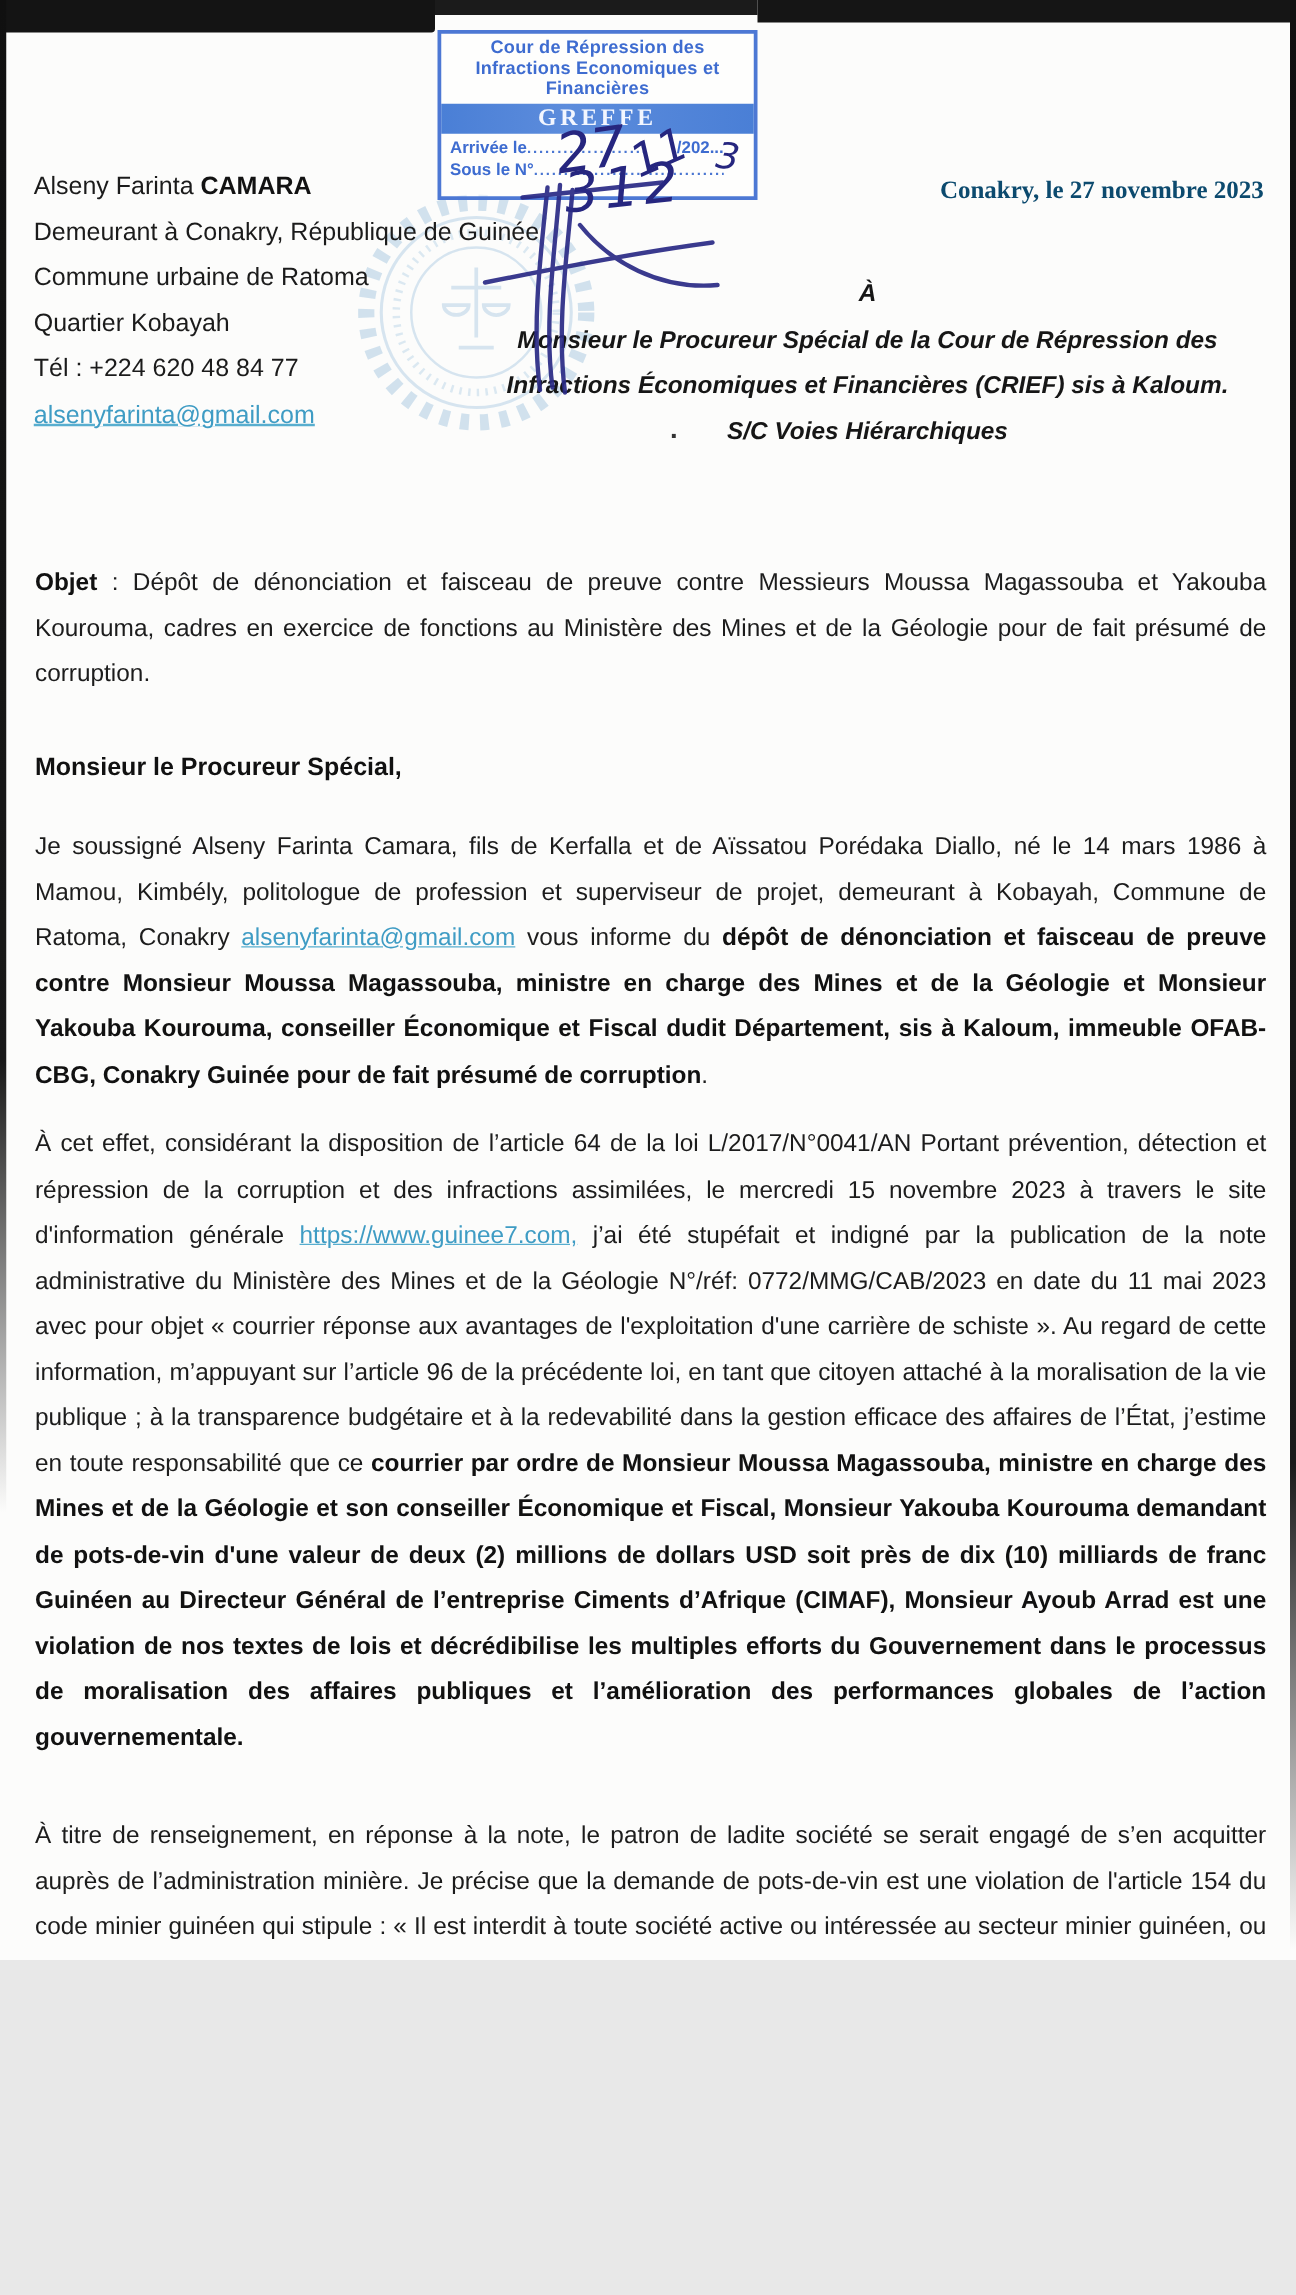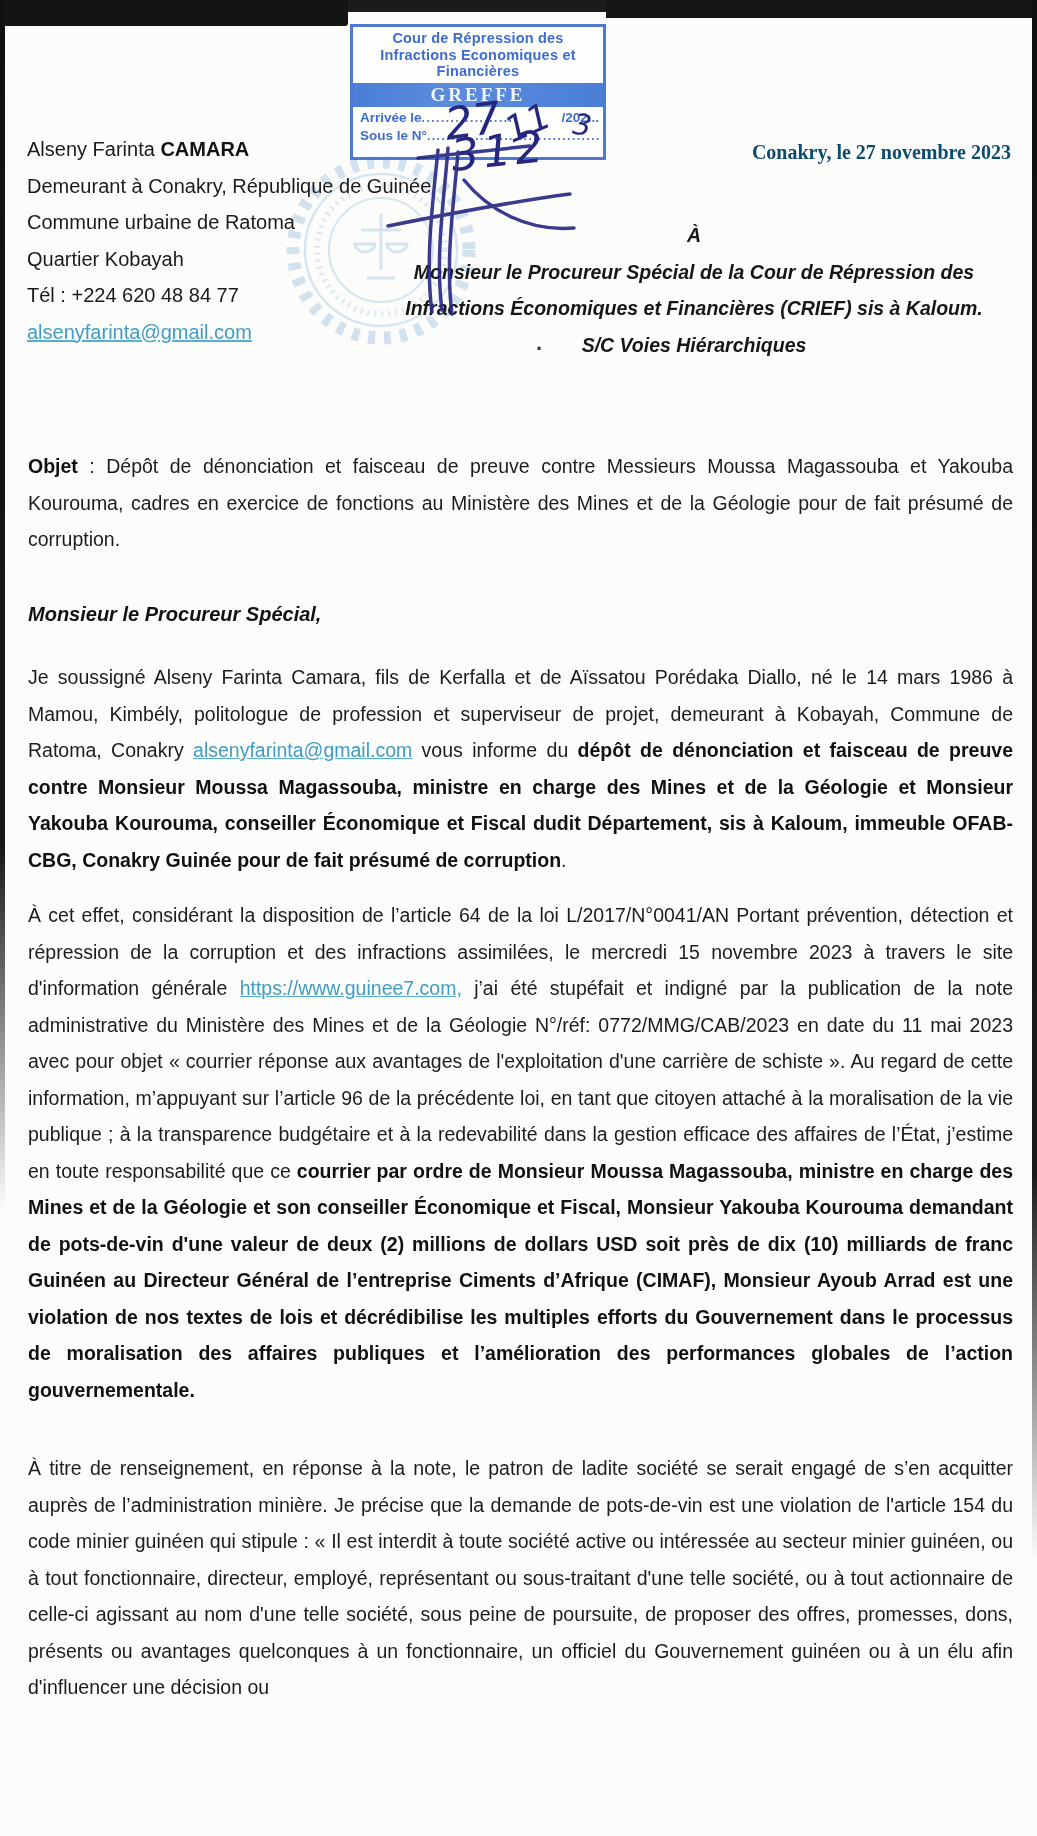--- a/index.html
+++ b/index.html
@@ -1,17 +1,17 @@
 <!DOCTYPE html>
 <html><head>
 <meta charset="utf-8">
 <style>
   html,body{margin:0;padding:0;background:#e8e8e8;}
   .page{
-    position:relative; width:1037px; height:1836px; overflow:hidden;
+    position:relative; width:1037px; height:1568px; overflow:hidden;
     background:#fcfcfb;
     font-family:"Liberation Sans", sans-serif;
     color:#1c1c1c;
   }
   
   .edge{position:absolute; z-index:6;}
   .edge-tl{left:0; top:0; width:348px; height:26px; background:#141414; border-radius:0 0 3px 2px;}
   .edge-tm{left:348px; top:0; width:258px; height:12px; background:#1b1b1b;}
   .edge-tr{left:606px; top:0; width:431px; height:18px; background:#151515; border-radius:0 0 2px 0;}
   .edge-left{left:0; top:0; width:5px; height:1210px;
@@ -26,21 +26,21 @@
   .stamp{
     position:absolute; left:350px; top:24px; width:256px; height:136px; box-sizing:border-box;
     border:3px solid rgba(62,108,208,.92); background:rgba(255,255,255,.55);
     z-index:3;
   }
   .stamp-org{margin-top:3px; text-align:center; color:#3e6cd0; font-weight:700;
     font-size:14.5px; line-height:16.5px; letter-spacing:.2px;}
   .stamp-band{margin-top:3px; height:24px; line-height:24px; text-align:center;
     background:linear-gradient(90deg,#4a7fd6,#5c8cdc 40%,#4a7fd6);
     color:#f2f6ff; font-weight:700; font-size:19px; letter-spacing:3px;font-family:Liberation Serif, serif;}
-  .stamp-row{display:flex; align-items:baseline; padding:3px 4px 0 7px;
+  .stamp-row{display:flex; align-items:baseline; padding:3px 24px 0 7px;
     color:#3e6cd0; font-weight:700; font-size:13.5px; white-space:nowrap;}
   .stamp-dots{flex:1; overflow:hidden; font-size:12px; letter-spacing:1.5px; color:#4a76d2;}
   .hw{position:absolute; z-index:5; color:#26267f; font-style:italic;
     font-family:"DejaVu Sans", sans-serif; line-height:1;}
   .hw-day{left:92px; top:72px; font-size:44px; transform:rotate(-8deg);}
   .hw-month{left:152px; top:78px; font-size:36px; transform:rotate(-24deg);}
   .hw-year{left:220px; top:84px; font-size:29px; transform:rotate(8deg);}
   .hw-number{left:98px; top:102px; font-size:44px; letter-spacing:4px; transform:rotate(-6deg);}
 
   .signature{position:absolute; left:378px; top:140px; z-index:4;}
@@ -58,21 +58,21 @@
   .recipient{position:absolute; left:372px; top:217px; width:644px; z-index:2;
     text-align:center; font-size:19.5px; font-weight:700; font-style:italic;
     line-height:36.5px; color:#161616;}
   .stray{position:absolute; left:536px; top:330px; z-index:2; font-size:22px; font-weight:700; color:#333;}
 
   
   .body{position:absolute; left:28px; width:985px; margin:0; z-index:2;
     font-size:19.5px; line-height:36.5px; color:#1c1c1c; text-align:justify;}
   .body b{color:#111;}
   .objet{top:448px;}
-  .salut{top:596px; font-size:20px;font-style:italic;}
+  .salut{top:596px; font-size:20px;}
   .p1{top:659px;}
   .p2{top:897px;}
   .p3{top:1450px;}
 </style>
 </head>
 <body>
 
 <div class="page">
 
   <div class="edge edge-tl"></div>

